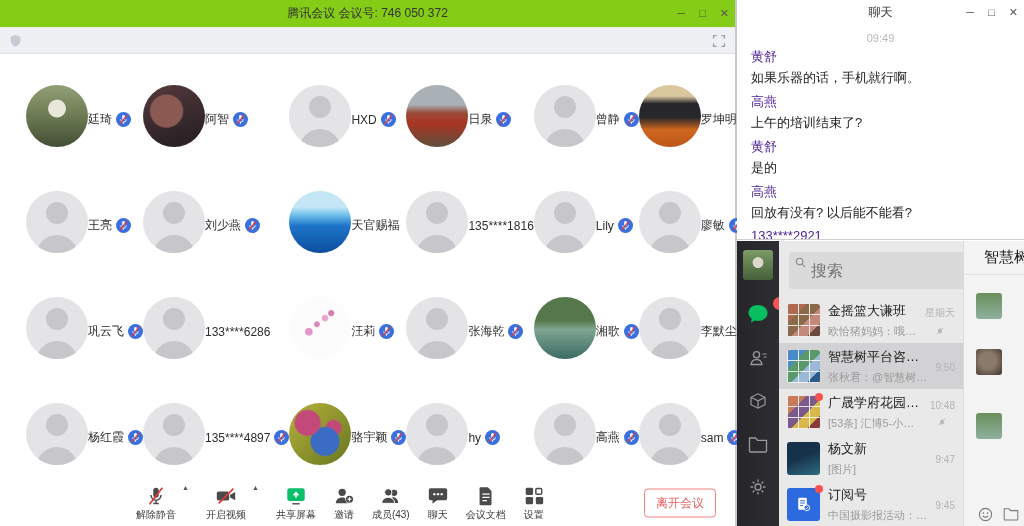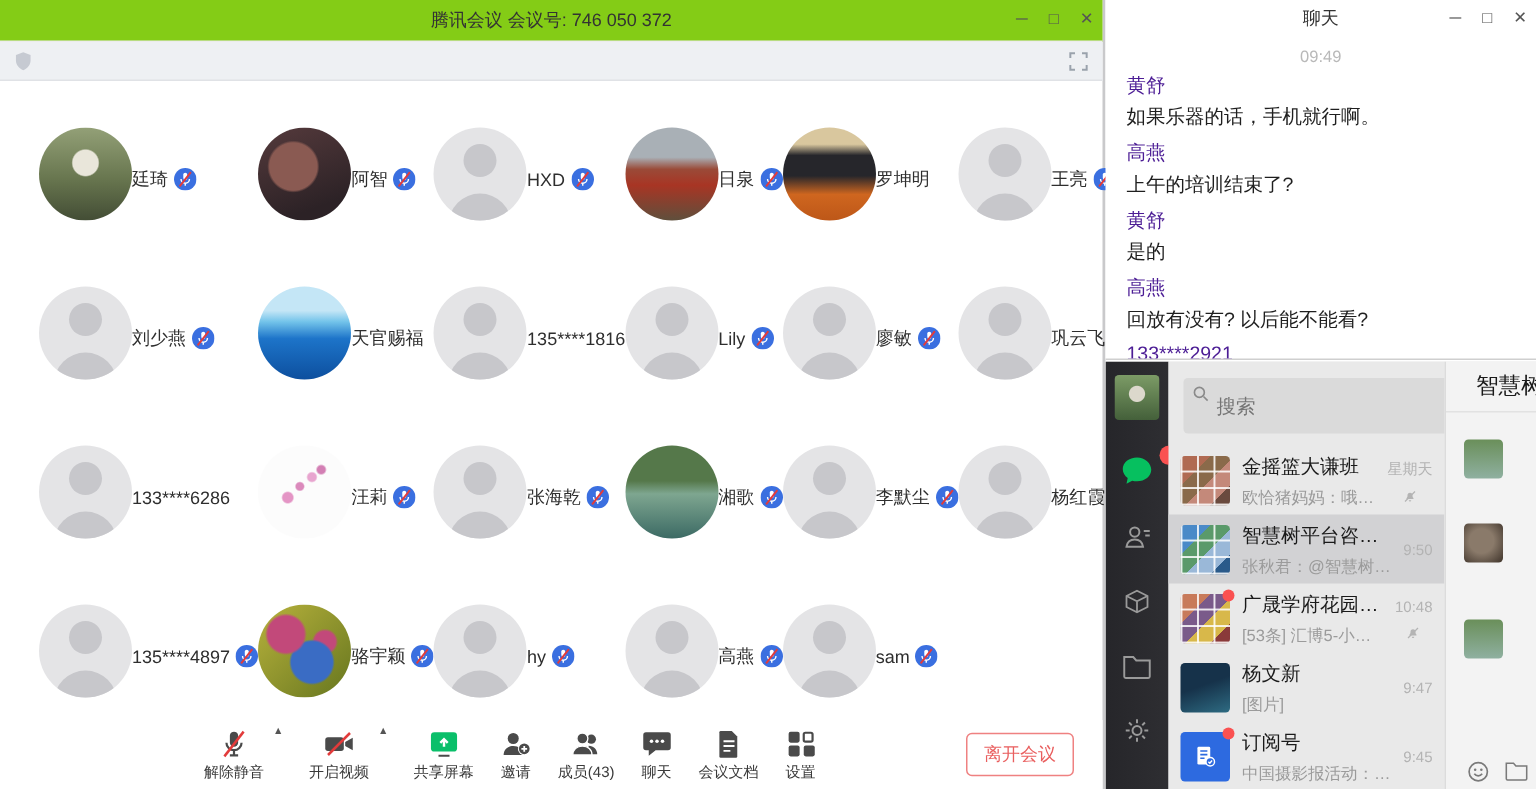--- a/index.html
+++ b/index.html
@@ -48,21 +48,21 @@
   .c-text { font-size:13px; color:#1f1f1f; margin-bottom:6px; }
 
   
   .wechat { position:absolute; left:737px; top:241px; width:287px; height:285px; overflow:hidden; background:#e9e9e9; }
   .w-sidebar { position:absolute; left:0; top:0; width:42px; height:100%; background:linear-gradient(90deg,#26262a,#2e2e32); display:flex; flex-direction:column; align-items:center; padding-top:9px; }
   .w-me { width:30px; height:30px; border-radius:3px; background:radial-gradient(circle at 50% 42%,#dcd8cc 0 22%,rgba(0,0,0,0) 25%),linear-gradient(180deg,#7c9b66,#44603a); }
   .w-side-icon { position:relative; margin-top:24px; display:flex; }
   .w-badge { position:absolute; top:-7px; left:26px; background:#fa5151; color:#fff; font-size:9px; line-height:1; padding:2px 20px; border-radius:8px; }
   .w-list { position:absolute; left:42px; top:0; width:184px; height:100%; background:#e9e9e9; }
   .w-searchrow { display:flex; align-items:center; gap:7px; padding:11px 10px 8px; }
-  .w-search { flex:1; height:37px; background:#dadada; border:none; border-radius:3px; font-size:13px; color:#777; padding:0 6px 0 22px; outline:none; }
+  .w-search { flex:1; height:37px; background:#dadada; border:none; border-radius:3px; font-size:16px; color:#777; padding:0 6px 0 22px; outline:none; }
   .w-search-icon { position:absolute; left:16px; top:16px; }
   .w-plus { width:21px; height:21px; flex:none; background:#dadada; border-radius:3px; color:#7a7a7a; font-size:14px; line-height:19px; text-align:center; }
   .w-item { display:flex; align-items:center; gap:8px; height:46px; padding:0 8px; }
   .w-item.sel { background:#d2d2d4; }
   .w-av { width:33px; height:33px; border-radius:3px; flex:none; position:relative; }
   .wav-g1 { background:linear-gradient(0deg,rgba(255,255,255,.85) 1px,rgba(0,0,0,0) 1px),linear-gradient(90deg,rgba(255,255,255,.85) 1px,rgba(0,0,0,0) 1px),linear-gradient(135deg,#b06a52 0 30%,#8a6a4a 30% 55%,#c4897a 55% 80%,#6a4a3e 80%); background-size:11px 11px,11px 11px,100% 100%; }
   .wav-g2 { background:linear-gradient(0deg,rgba(255,255,255,.85) 1px,rgba(0,0,0,0) 1px),linear-gradient(90deg,rgba(255,255,255,.85) 1px,rgba(0,0,0,0) 1px),linear-gradient(135deg,#4a8ac8 0 30%,#5a9a6a 30% 55%,#9ab8d8 55% 80%,#2a5a8a 80%); background-size:11px 11px,11px 11px,100% 100%; }
   .wav-g3 { background:linear-gradient(0deg,rgba(255,255,255,.85) 1px,rgba(0,0,0,0) 1px),linear-gradient(90deg,rgba(255,255,255,.85) 1px,rgba(0,0,0,0) 1px),linear-gradient(135deg,#c87a5a 0 30%,#7a5a8a 30% 55%,#d8b84a 55% 80%,#8a3a3a 80%); background-size:11px 11px,11px 11px,100% 100%; }
   .wav-yang { background:linear-gradient(160deg,#16324a 0 45%,#2e6b82 100%); }
   .wav-sub { background:#2d6ae0; display:flex; align-items:center; justify-content:center; }
@@ -156,20 +156,35 @@
               <circle cx="8" cy="8" r="8" fill="#3a6fe0"></circle>
               <rect x="6.6" y="3.3" width="2.8" height="5.2" rx="1.4" fill="#fff"></rect>
               <path d="M5 7.8a3 3 0 0 0 6 0" fill="none" stroke="#fff" stroke-width="1"></path>
               <line x1="8" y1="11" x2="8" y2="12.6" stroke="#fff" stroke-width="1"></line>
               <line x1="4" y1="13" x2="12" y2="3" stroke="#e23b3b" stroke-width="1.4"></line>
             </svg>
           </span>
         </div>
     </div>
     <div class="p-cell">
+      <div class="avatar av-default"></div>
+      <div class="p-name-row">
+          <span class="p-name">曾静</span>
+          <span class="mic-badge">
+            <svg width="15" height="15" viewBox="0 0 16 16">
+              <circle cx="8" cy="8" r="8" fill="#3a6fe0"></circle>
+              <rect x="6.6" y="3.3" width="2.8" height="5.2" rx="1.4" fill="#fff"></rect>
+              <path d="M5 7.8a3 3 0 0 0 6 0" fill="none" stroke="#fff" stroke-width="1"></path>
+              <line x1="8" y1="11" x2="8" y2="12.6" stroke="#fff" stroke-width="1"></line>
+              <line x1="4" y1="13" x2="12" y2="3" stroke="#e23b3b" stroke-width="1.4"></line>
+            </svg>
+          </span>
+        </div>
+    </div>
+    <div class="p-cell">
       <div class="avatar av-p6"></div>
       <div class="p-name-row">
           <span class="p-name">罗坤明</span>
         </div>
     </div>
 
     <div class="p-cell">
       <div class="avatar av-default"></div>
       <div class="p-name-row">
           <span class="p-name">王亮</span>

